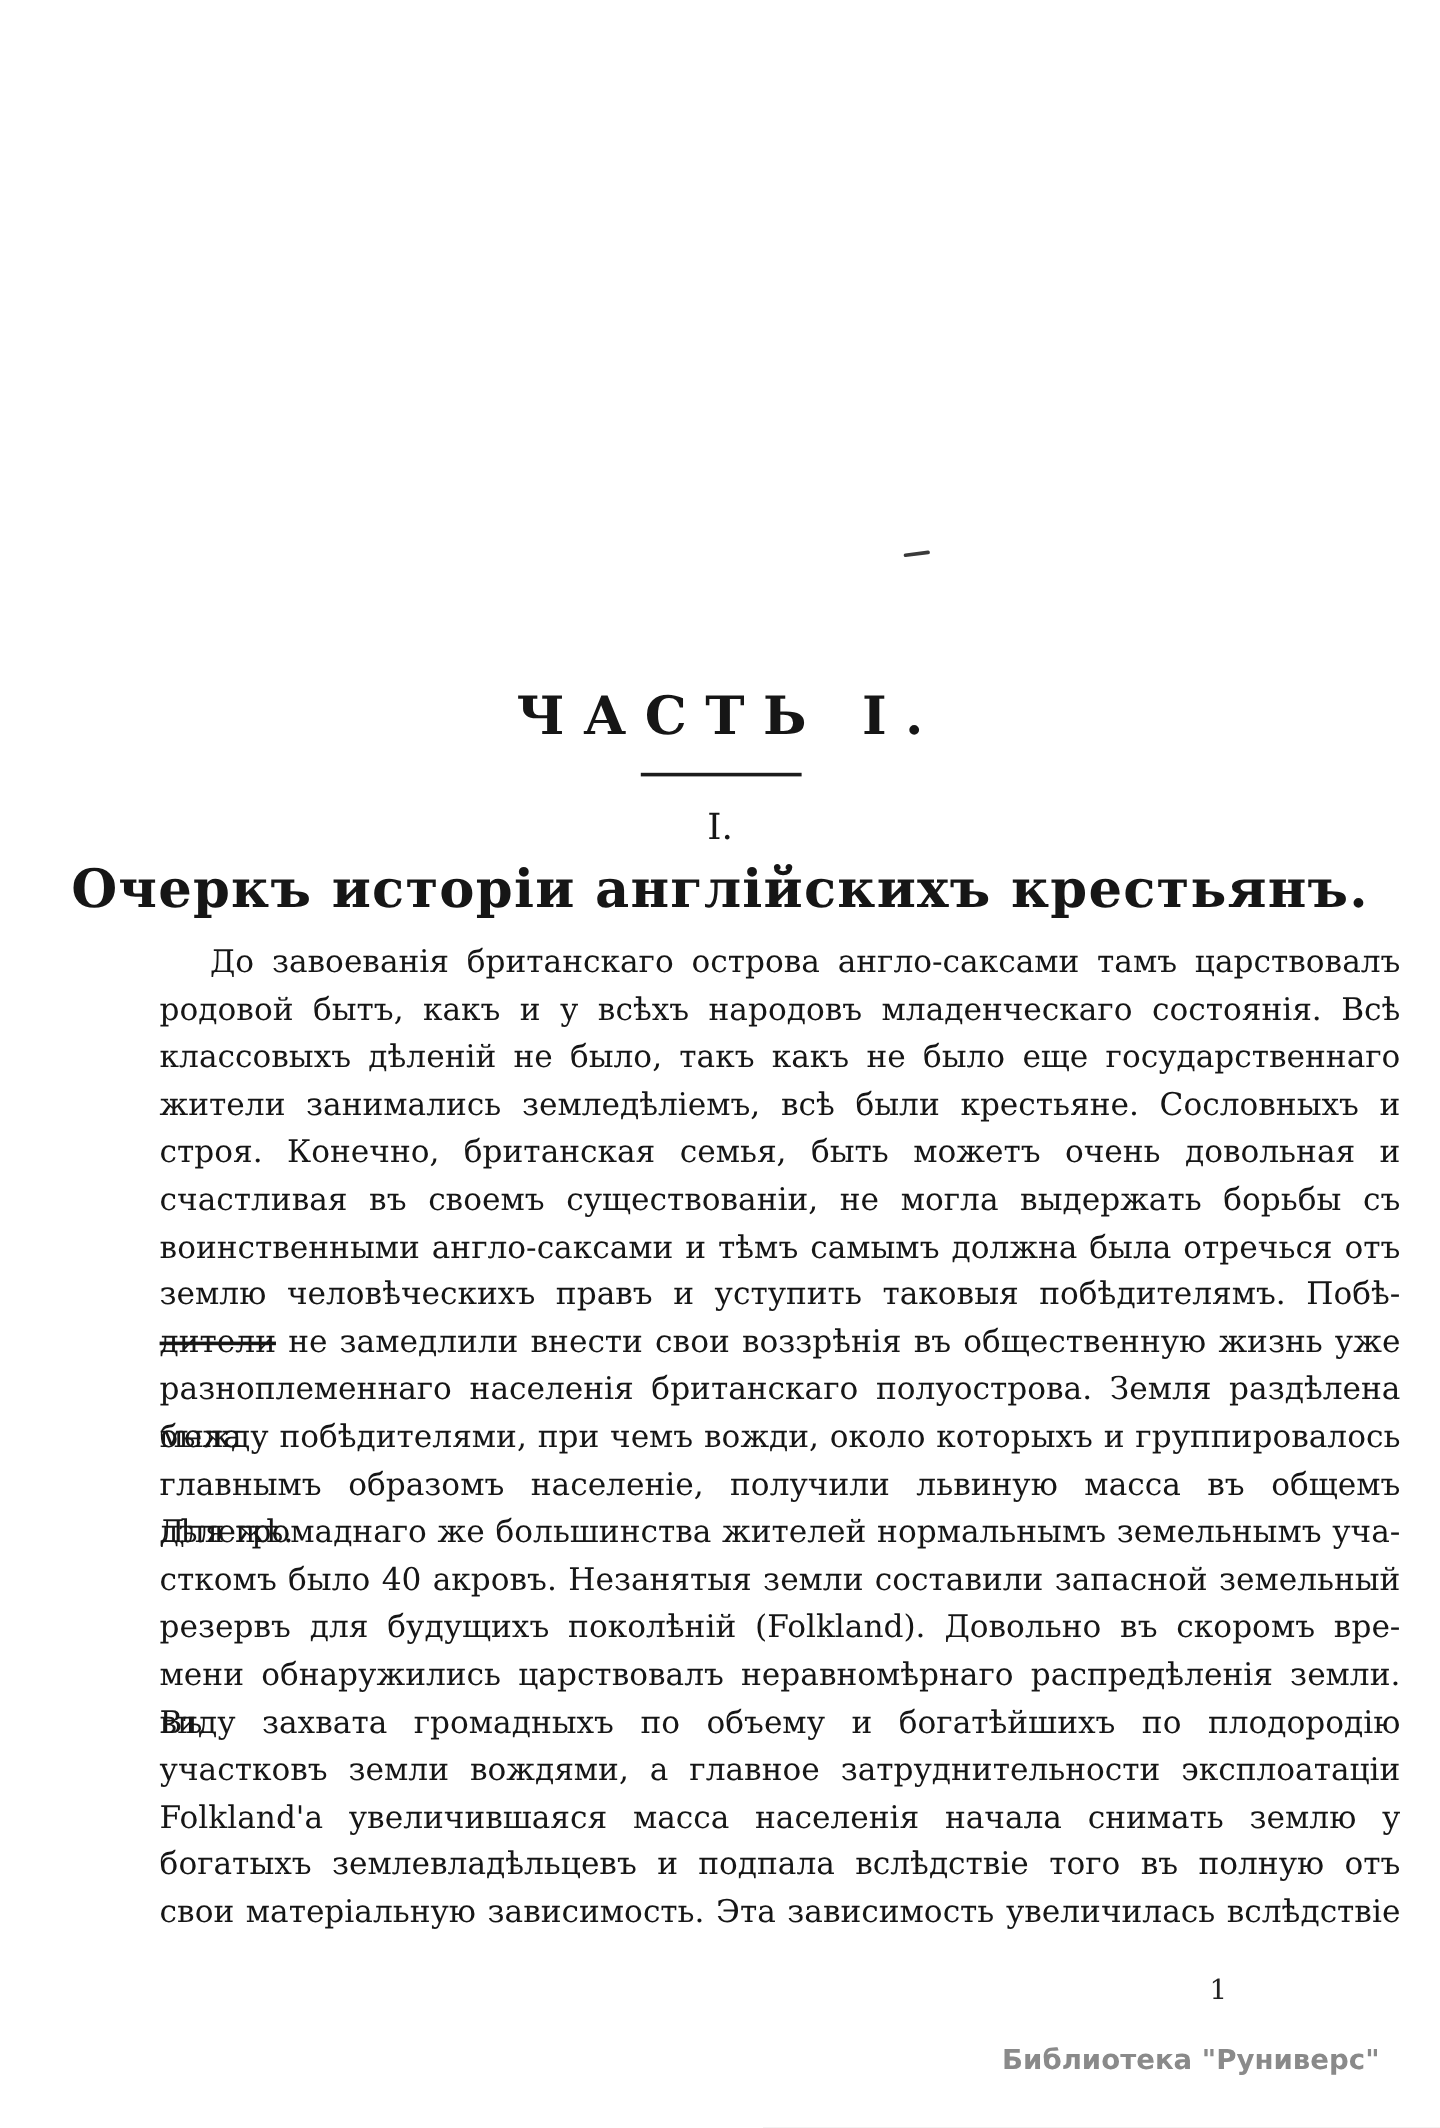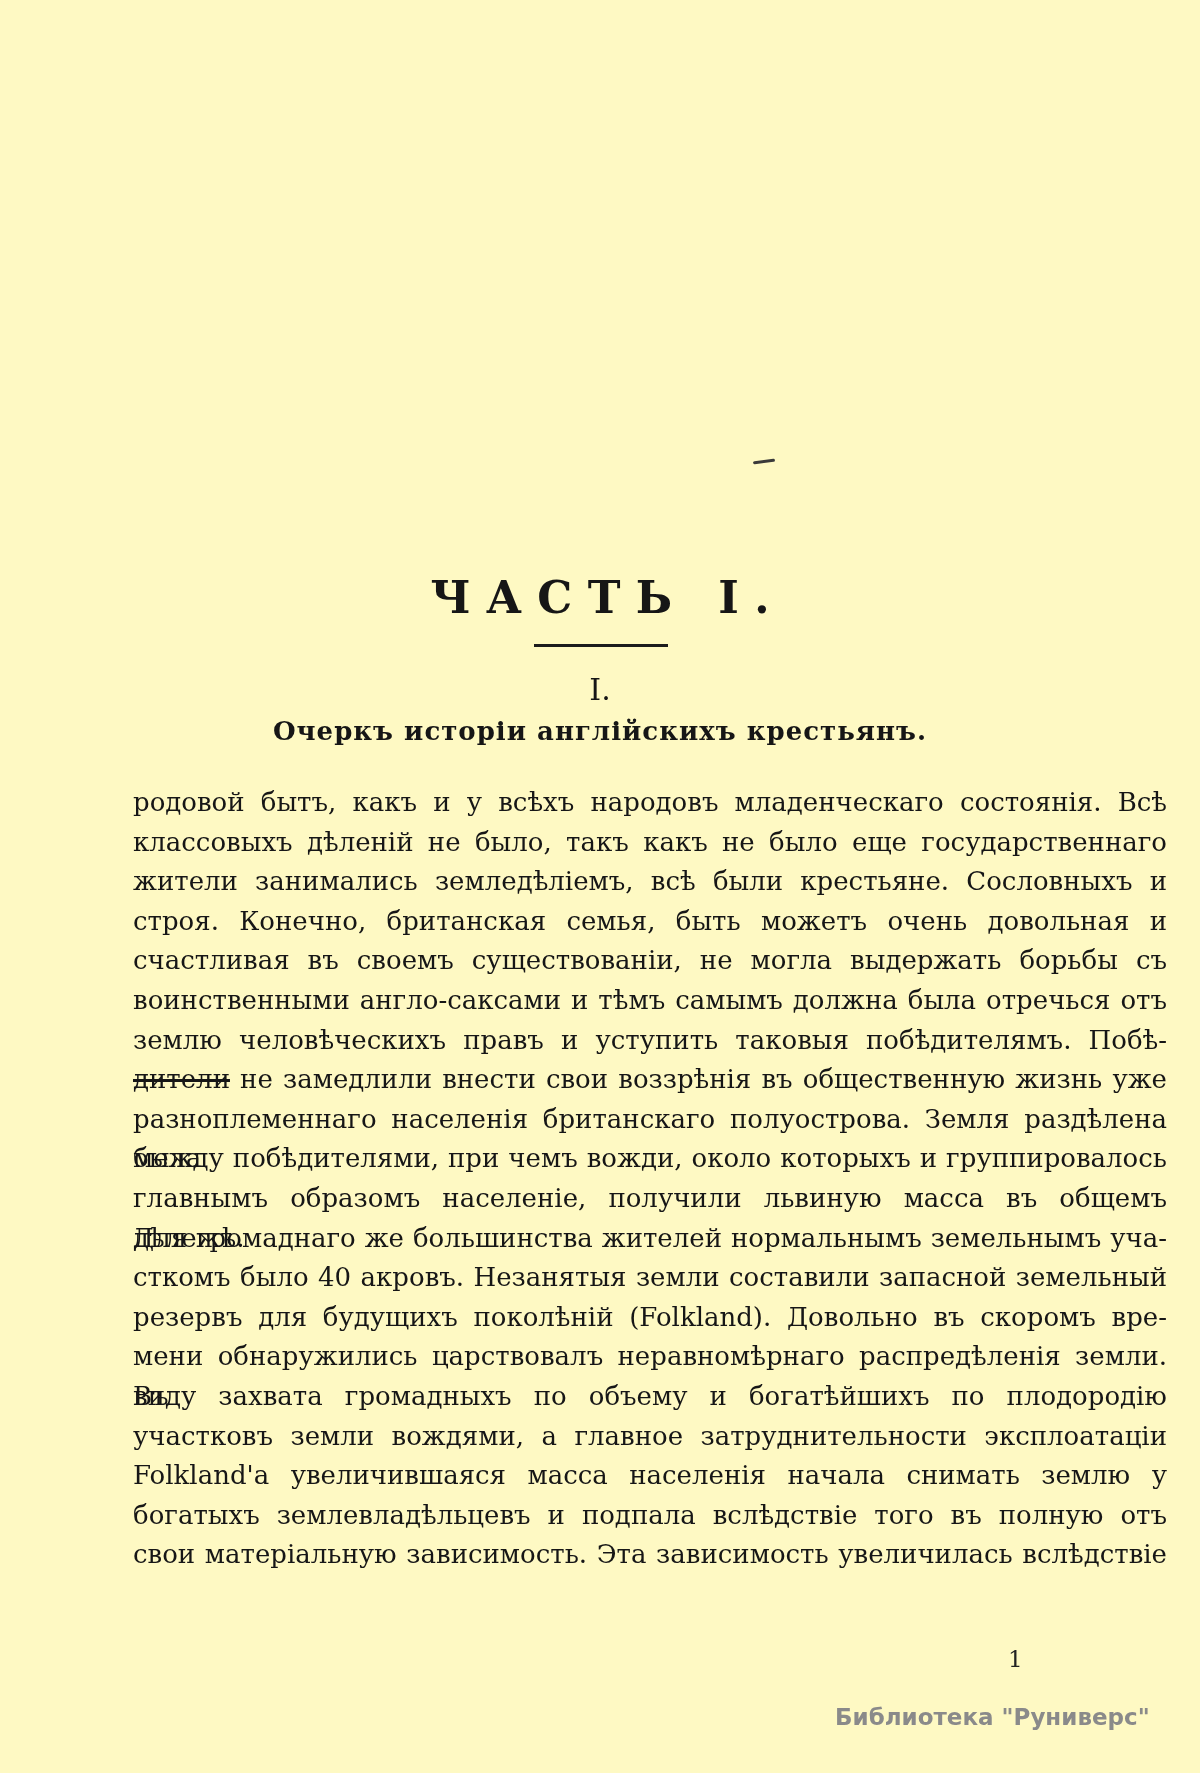--- a/index.html
+++ b/index.html
@@ -1,21 +1,21 @@
 <!DOCTYPE html>
 <html><head>
 <meta charset="utf-8">
 <style>
   html, body { margin: 0; padding: 0; background: #e8e8e8; }
   .page {
     position: relative;
     width: 1200px;
     height: 1773px;
     margin: 0 auto;
-    background: #fef9c3;
+    background: #ffffff;
     font-family: "DejaVu Serif", serif;
     color: #161616;
     overflow: hidden;
   }
   .stray-mark {
     position: absolute;
     left: 753px;
     top: 460px;
     width: 22px;
     height: 3px;
@@ -51,21 +51,21 @@
     text-align: center;
     font-size: 30px;
     font-weight: 500;
   }
   .chapter-title {
     position: absolute;
     top: 716px;
     left: 0;
     width: 1200px;
     text-align: center;
-    font-size: 26px;
+    font-size: 44px;
     font-weight: 600;
     letter-spacing: 1px;
     white-space: nowrap;
   }
   .body-text {
     position: absolute;
     left: 133px;
     top: 783px;
     width: 1034px;
     font-size: 26px;
@@ -106,20 +106,21 @@
 
   <div class="part-title">ЧАСТЬ I.</div>
 
   <div class="title-rule"></div>
 
   <div class="section-number">I.</div>
 
   <div class="chapter-title">Очеркъ исторіи англійскихъ крестьянъ.</div>
 
   <div class="body-text">
+      <div class="text-line indent">До завоеванія британскаго острова англо-саксами тамъ царствовалъ</div>
       <div class="text-line">родовой бытъ, какъ и у всѣхъ народовъ младенческаго состоянія. Всѣ</div>
       <div class="text-line">классовыхъ дѣленій не было, такъ какъ не было еще государственнаго</div>
       <div class="text-line">жители занимались земледѣліемъ, всѣ были крестьяне. Сословныхъ и</div>
       <div class="text-line">строя. Конечно, британская семья, быть можетъ очень довольная и</div>
       <div class="text-line">счастливая въ своемъ существованіи, не могла выдержать борьбы съ</div>
       <div class="text-line">воинственными англо-саксами и тѣмъ самымъ должна была отречься отъ</div>
       <div class="text-line">землю человѣческихъ правъ и уступить таковыя побѣдителямъ. Побѣ-</div>
       <div class="text-line"><span class="struck">дители</span> не замедлили внести свои воззрѣнія въ общественную жизнь уже</div>
       <div class="text-line">разноплеменнаго населенія британскаго полуострова. Земля раздѣлена была</div>
       <div class="text-line">между побѣдителями, при чемъ вожди, около которыхъ и группировалось</div>

